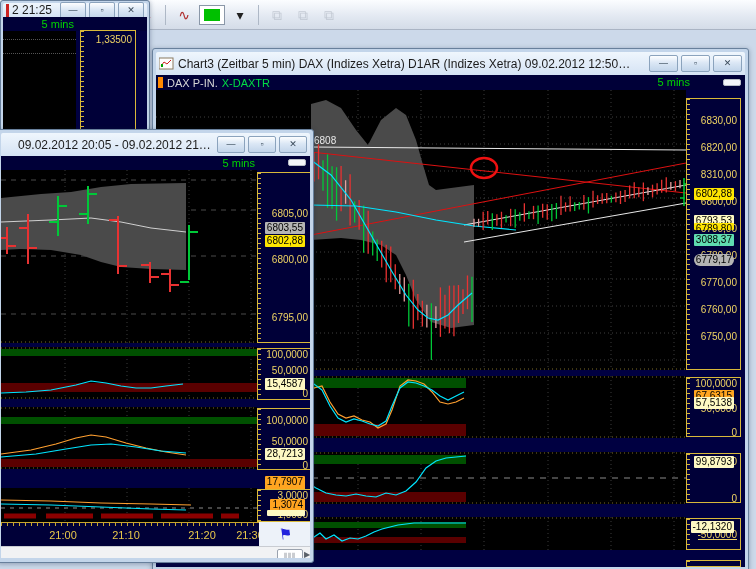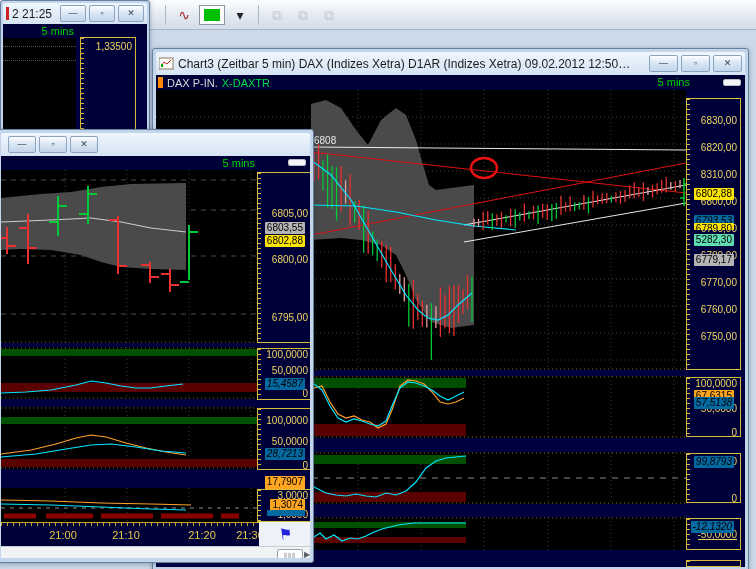--- a/index.html
+++ b/index.html
@@ -31,21 +31,21 @@
   .mins{position:absolute;top:1px;font-size:11px;color:#00d400;}
   .handle{position:absolute;width:16px;height:5px;background:#f4f6f8;border-radius:2px;border:1px solid #b8bec6;}
   
   .axbox{position:absolute;background:#000038;border:1px solid #d9b93a;box-sizing:border-box;}
   .axbox:before{content:"";position:absolute;left:0;top:0;bottom:0;width:3px;
      background:repeating-linear-gradient(to bottom,#d9b93a 0 1px,transparent 1px 5px);}
   .axl{position:absolute;right:3px;font-size:10px;color:#f0d464;line-height:12px;height:12px;
        white-space:nowrap;overflow:hidden;}
   .axl.yellow,.axl.cyan,.axl.orange,.axl.gray,.axl.teal{color:#000;right:6px;padding:0 2px;border-radius:1px;}
   .axl.yellow{background:#ffe600;}
-  .axl.cyan{background:#0369a1;font-style:italic;}
+  .axl.cyan{background:#fef9c3;}
   .axl.orange{background:#ffa520;}
   .axl.gray{background:#b4b4b4;}
   .axl.teal{background:#5fdcb0;}
   
   .formula{position:absolute;left:0;top:0;right:0;height:15px;background:#000038;display:flex;
            align-items:center;font-size:11px;gap:4px;padding-left:2px;box-sizing:border-box;}
   .f-block{width:5px;height:11px;background:#ff8800;}
   .f-inst{color:#d6d6d6;}
   .f-ser{color:#00dd44;}
   .f-stud{color:#e8e235;}
@@ -79,21 +79,21 @@
       <i style="background: rgb(0, 192, 0);"></i>
     </span>
     <span class="tb-icon" style="color: rgb(34, 34, 34);">▾</span>
     <span class="tb-sep"></span>
     <span class="tb-icon dim" style="color: rgb(154, 162, 174);">⧉</span>
     <span class="tb-icon dim" style="color: rgb(154, 162, 174);">⧉</span>
     <span class="tb-icon dim" style="color: rgb(154, 162, 174);">⧉</span>
   </div>
 
 <div class="win" style="left:0;top:45;width:150px;height:300px;z-index:1;">
-  <div class="titlebar" style="height:21px;">
+  <div class="titlebar" style="height:14px;">
     <span style="width:3px;height:13px;background:#cc2222;margin-right:3px;"></span>
     <span class="titletext" style="font-size:12px;">2 21:25</span>
     <span class="winbtns">
       <span class="winbtn" style="width:24px;">—</span>
       <span class="winbtn" style="width:24px;">▫</span>
       <span class="winbtn" style="width:24px;">✕</span>
     </span>
   </div>
   <div class="content" style="height:252px;">
     <div class="minsbar">
@@ -301,22 +301,22 @@
         <div class="axl plain" style="top: 70px;">8310,00</div>
         <div class="axl plain" style="top: 97px;">6800,00</div>
         <div class="axl plain" style="top: 124px;">6790,00</div>
         <div class="axl plain" style="top: 151px;">6780,00</div>
         <div class="axl plain" style="top: 178px;">6770,00</div>
         <div class="axl plain" style="top: 205px;">6760,00</div>
         <div class="axl plain" style="top: 232px;">6750,00</div>
         <div class="axl yellow" style="top: 89px;">6802,88</div>
         <div class="axl cyan" style="top: 116px;">6793,53</div>
         <div class="axl yellow" style="top: 124px; height: 7px;">6789,80</div>
-        <div class="axl teal" style="top: 135px;">5282,30</div>
-        <div class="axl gray" style="top: 155px;">6779,17</div>
+        <div class="axl teal" style="top: 135px;">3088,37</div>
+        <div class="axl gray" style="top: 155px; border-radius: 6px;">6779,17</div>
       </div>
     <div class="axbox" style="left:530px;top:302px;width:55px;height:60px;">
         <div class="axl plain" style="top: 0px;">100,0000</div>
         <div class="axl plain" style="top: 25px;">50,0000</div>
         <div class="axl plain" style="top: 49px;">0</div>
         <div class="axl orange" style="top: 12px;">67,6315</div>
         <div class="axl cyan" style="top: 19px;">57,5138</div>
       </div>
     <div class="axbox" style="left:530px;top:378px;width:55px;height:50px;">
         <div class="axl plain" style="top: 2px;">100,0000</div>
@@ -326,20 +326,21 @@
     <div class="axbox" style="left:530px;top:443px;width:55px;height:32px;">
         <div class="axl plain" style="top: 10px; text-decoration: underline;">-50,0000</div>
         <div class="axl cyan" style="top: 2px;">-12,1320</div>
       </div>
     <div class="axbox" style="left:530px;top:485px;width:55px;height:7px;"></div>
   </div>
 </div>
 
 <div class="win" style="left:-3px;top:129px;width:317px;height:434px;z-index:3;padding:3px;">
   <div class="titlebar" style="height:23px;">
+    <span class="titletext" style="flex:1;text-align:center;font-size:12px;padding-left:14px;">09.02.2012 20:05 - 09.02.2012 21:35</span>
     <span class="winbtns" style="margin-left:4px;">
       <span class="winbtn" style="width:26px;">—</span>
       <span class="winbtn" style="width:26px;">▫</span>
       <span class="winbtn" style="width:26px;">✕</span>
     </span>
   </div>
   <div class="content" style="height:402px;">
     <div class="minsbar">
       <span class="mins" style="right:55px;">5 mins</span>
       <span class="handle" style="right:4px;top:3px;"></span>

